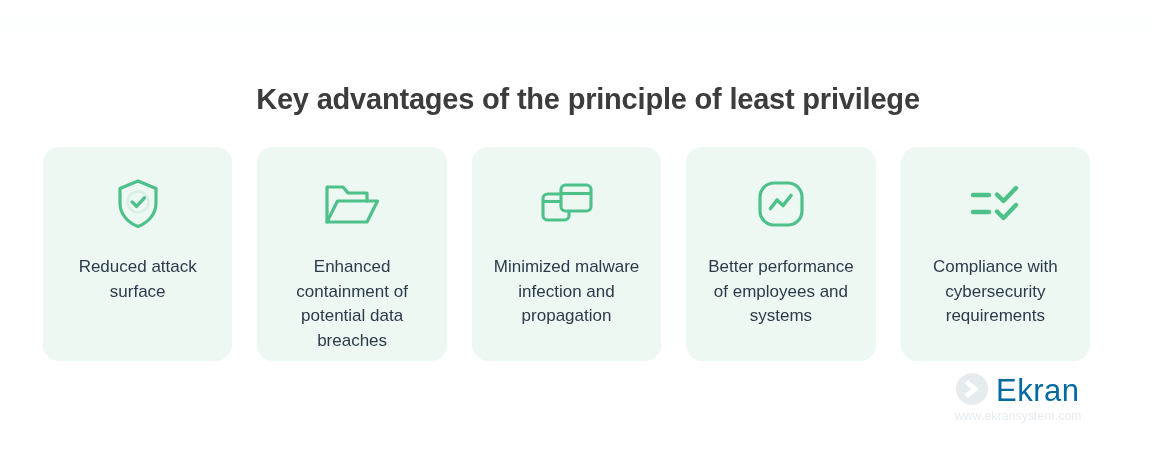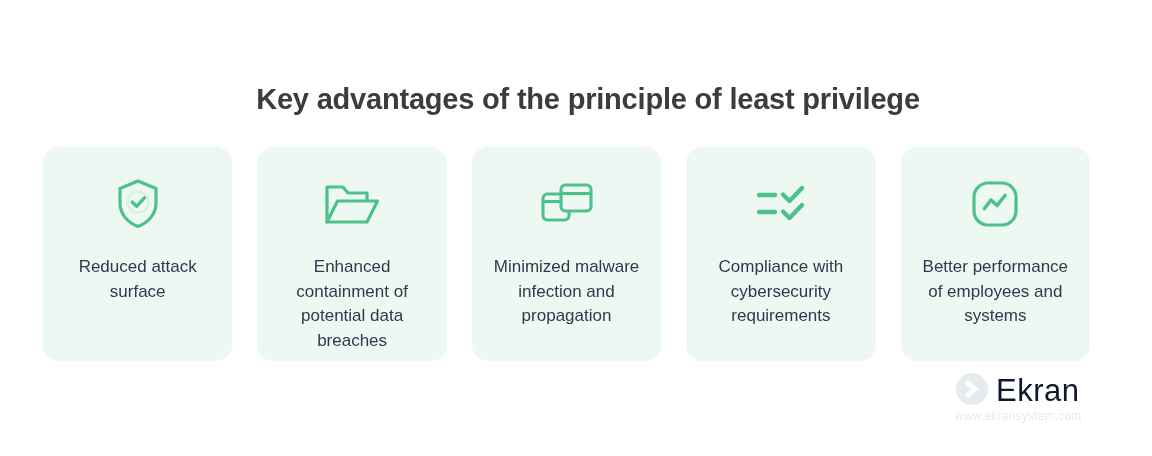--- a/index.html
+++ b/index.html
@@ -65,21 +65,21 @@
   }
   .logo-row{
     display:flex;
     align-items:center;
     gap:7px;
     height:34px;
   }
   .logo-mark{ display:block; }
   .logo-word{
     font-size:31px;
-    color:#0f172a;
+    color:#0369a1;
     font-weight:400;
     line-height:34px;
     letter-spacing:0.5px;
   }
   .logo-url{
     margin-top:1px;
     font-size:12px;
     color:#e6ebee;
     letter-spacing:0.2px;
     white-space:nowrap;
@@ -124,38 +124,38 @@
           <path d="M4 22.5 H30" stroke="#4ec08a" stroke-width="3.1"></path>
           <rect x="22" y="6" width="30" height="26" rx="4.5" stroke="#4ec08a" stroke-width="3.1" fill="#edf8f2"></rect>
           <path d="M22 14.5 H52" stroke="#4ec08a" stroke-width="3.1"></path>
         </svg>
       </div>
       <div class="card-label">Minimized malware infection and propagation</div>
     </div>
 
     <div class="card">
       <div class="card-icon">
+        <svg width="50" height="50" viewBox="0 0 50 50" fill="none">
+          <rect x="4" y="4" width="42" height="42" rx="14" stroke="#4ec08a" stroke-width="3.2" fill="none"></rect>
+          <path d="M14.5 29.5 L21 21 L27 26.5 L35 16.5" stroke="#4ec08a" stroke-width="3.6" stroke-linecap="round" stroke-linejoin="round" fill="none"></path>
+        </svg>
+      </div>
+      <div class="card-label">Better performance of employees and systems</div>
+    </div>
+
+    <div class="card">
+      <div class="card-icon">
         <svg width="54" height="42" viewBox="0 0 54 42" fill="none">
           <path d="M5 12 H21" stroke="#4ec08a" stroke-width="4.4" stroke-linecap="round"></path>
           <path d="M5 29 H21" stroke="#4ec08a" stroke-width="4.4" stroke-linecap="round"></path>
           <path d="M29 11.5 L35.5 18 L48 5" stroke="#4ec08a" stroke-width="4.4" stroke-linecap="round" stroke-linejoin="round" fill="none"></path>
           <path d="M29 28.5 L35.5 35 L48 22" stroke="#4ec08a" stroke-width="4.4" stroke-linecap="round" stroke-linejoin="round" fill="none"></path>
         </svg>
       </div>
       <div class="card-label">Compliance with cybersecurity requirements</div>
-    </div>
-
-    <div class="card">
-      <div class="card-icon">
-        <svg width="50" height="50" viewBox="0 0 50 50" fill="none">
-          <rect x="4" y="4" width="42" height="42" rx="14" stroke="#4ec08a" stroke-width="3.2" fill="none"></rect>
-          <path d="M14.5 29.5 L21 21 L27 26.5 L35 16.5" stroke="#4ec08a" stroke-width="3.6" stroke-linecap="round" stroke-linejoin="round" fill="none"></path>
-        </svg>
-      </div>
-      <div class="card-label">Better performance of employees and systems</div>
     </div>
 
   </div>
 
   <div class="logo">
     <div class="logo-row">
       <span class="logo-mark">
         <svg width="34" height="34" viewBox="0 0 34 34" fill="none">
           <circle cx="17" cy="17" r="16" fill="#e6ebee"></circle>
           <path d="M13 8 L24 17 L13 26 L9.5 22.5 L16.5 17 L9.5 11.5 Z" fill="#ffffff"></path>

